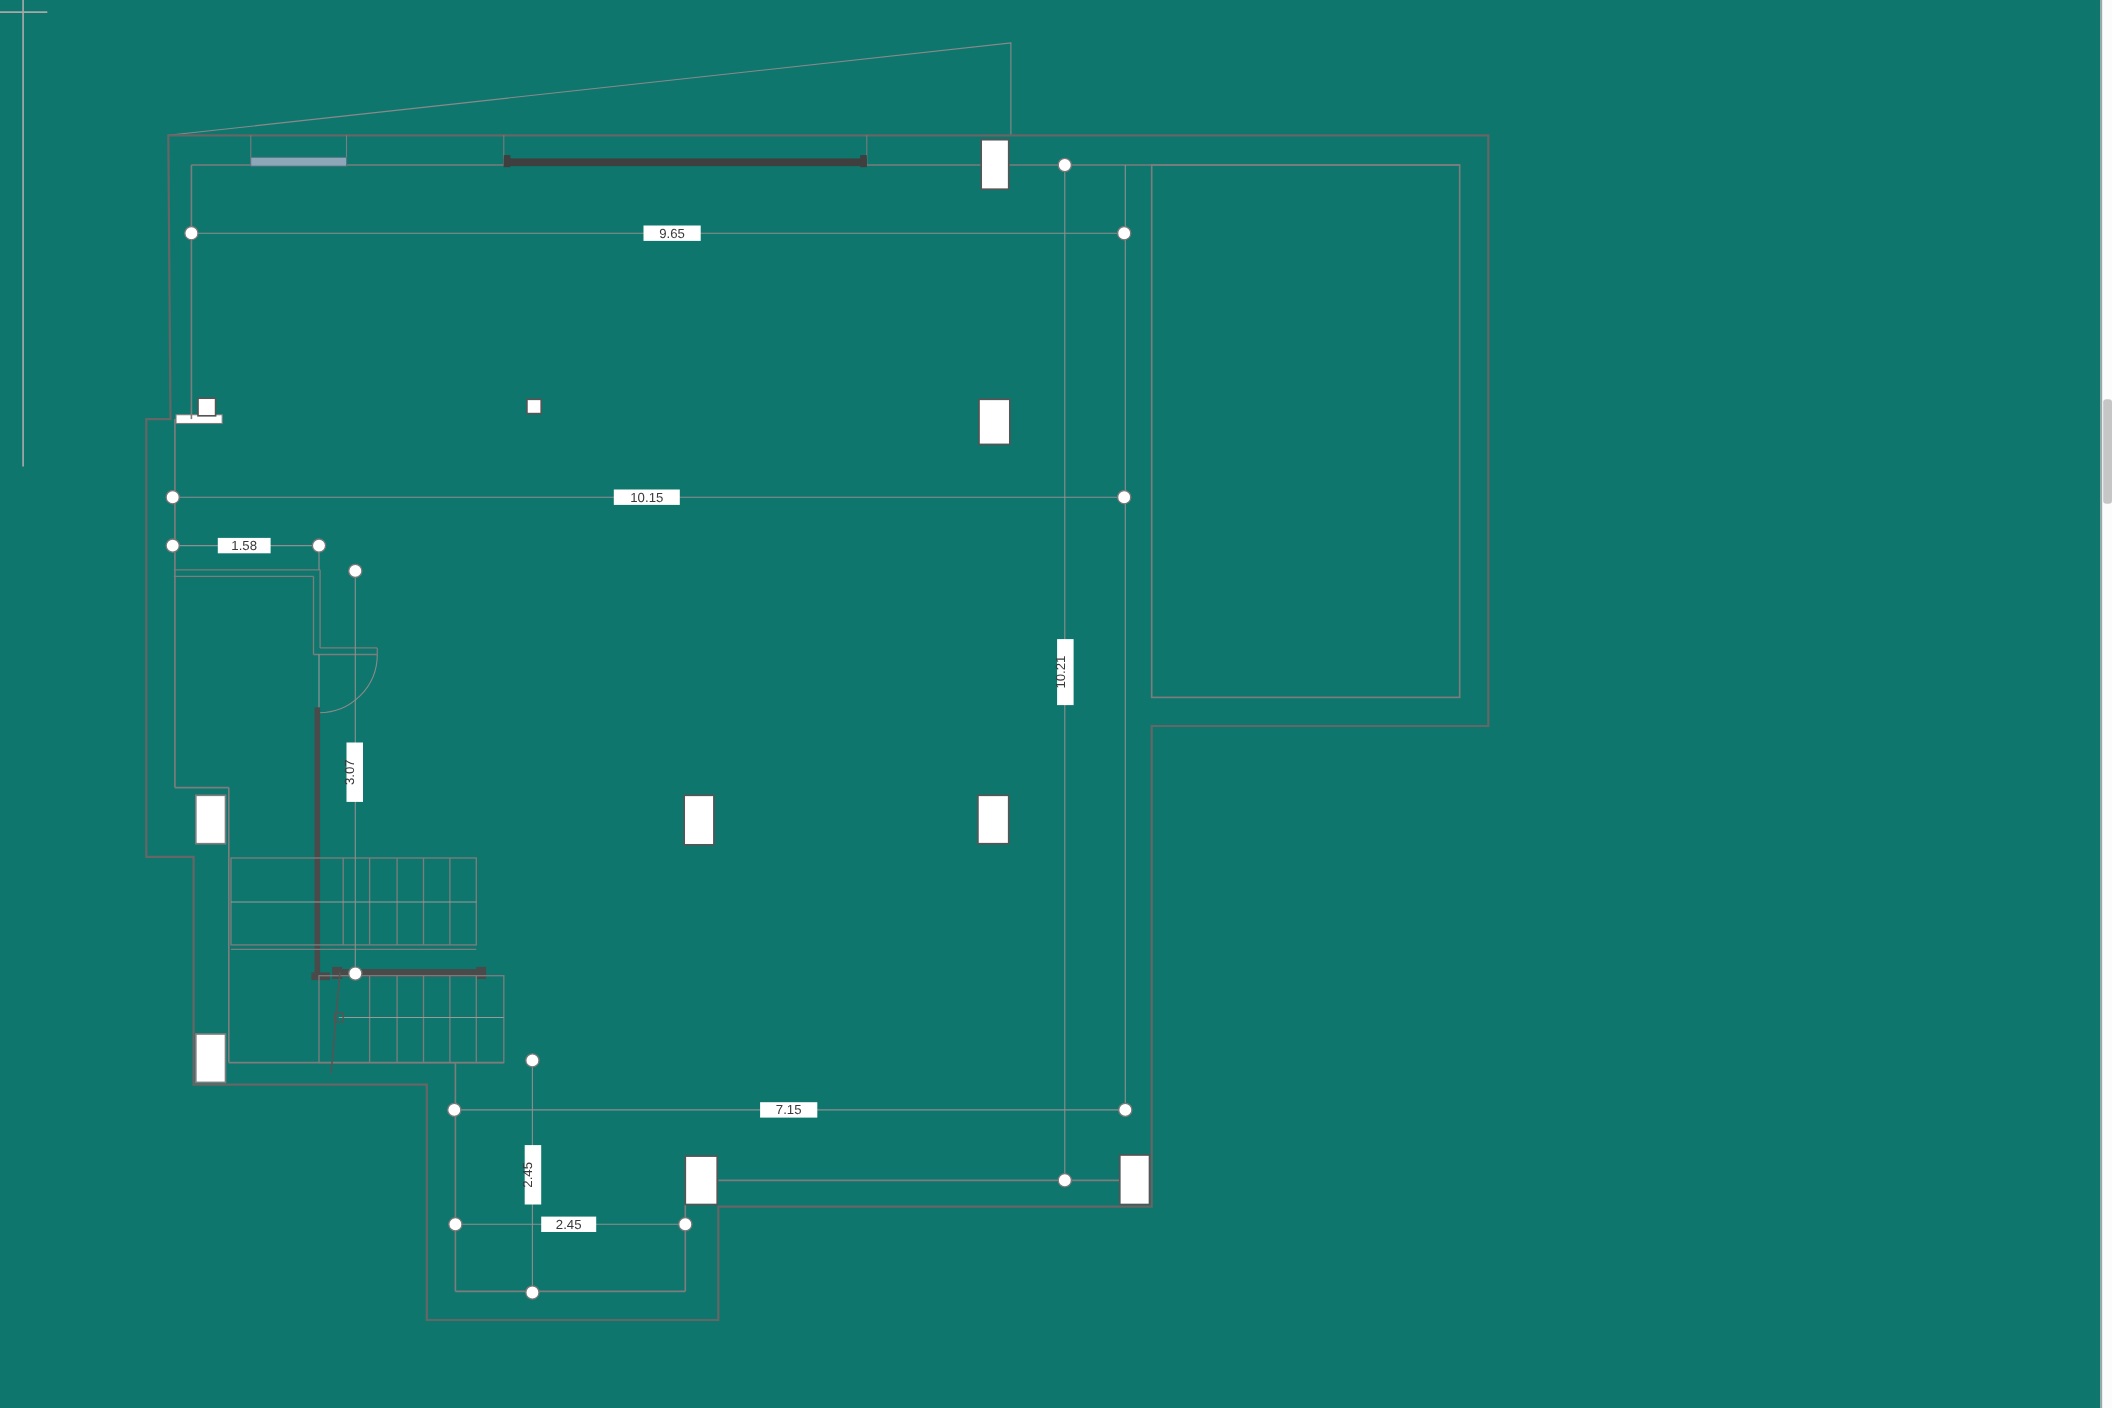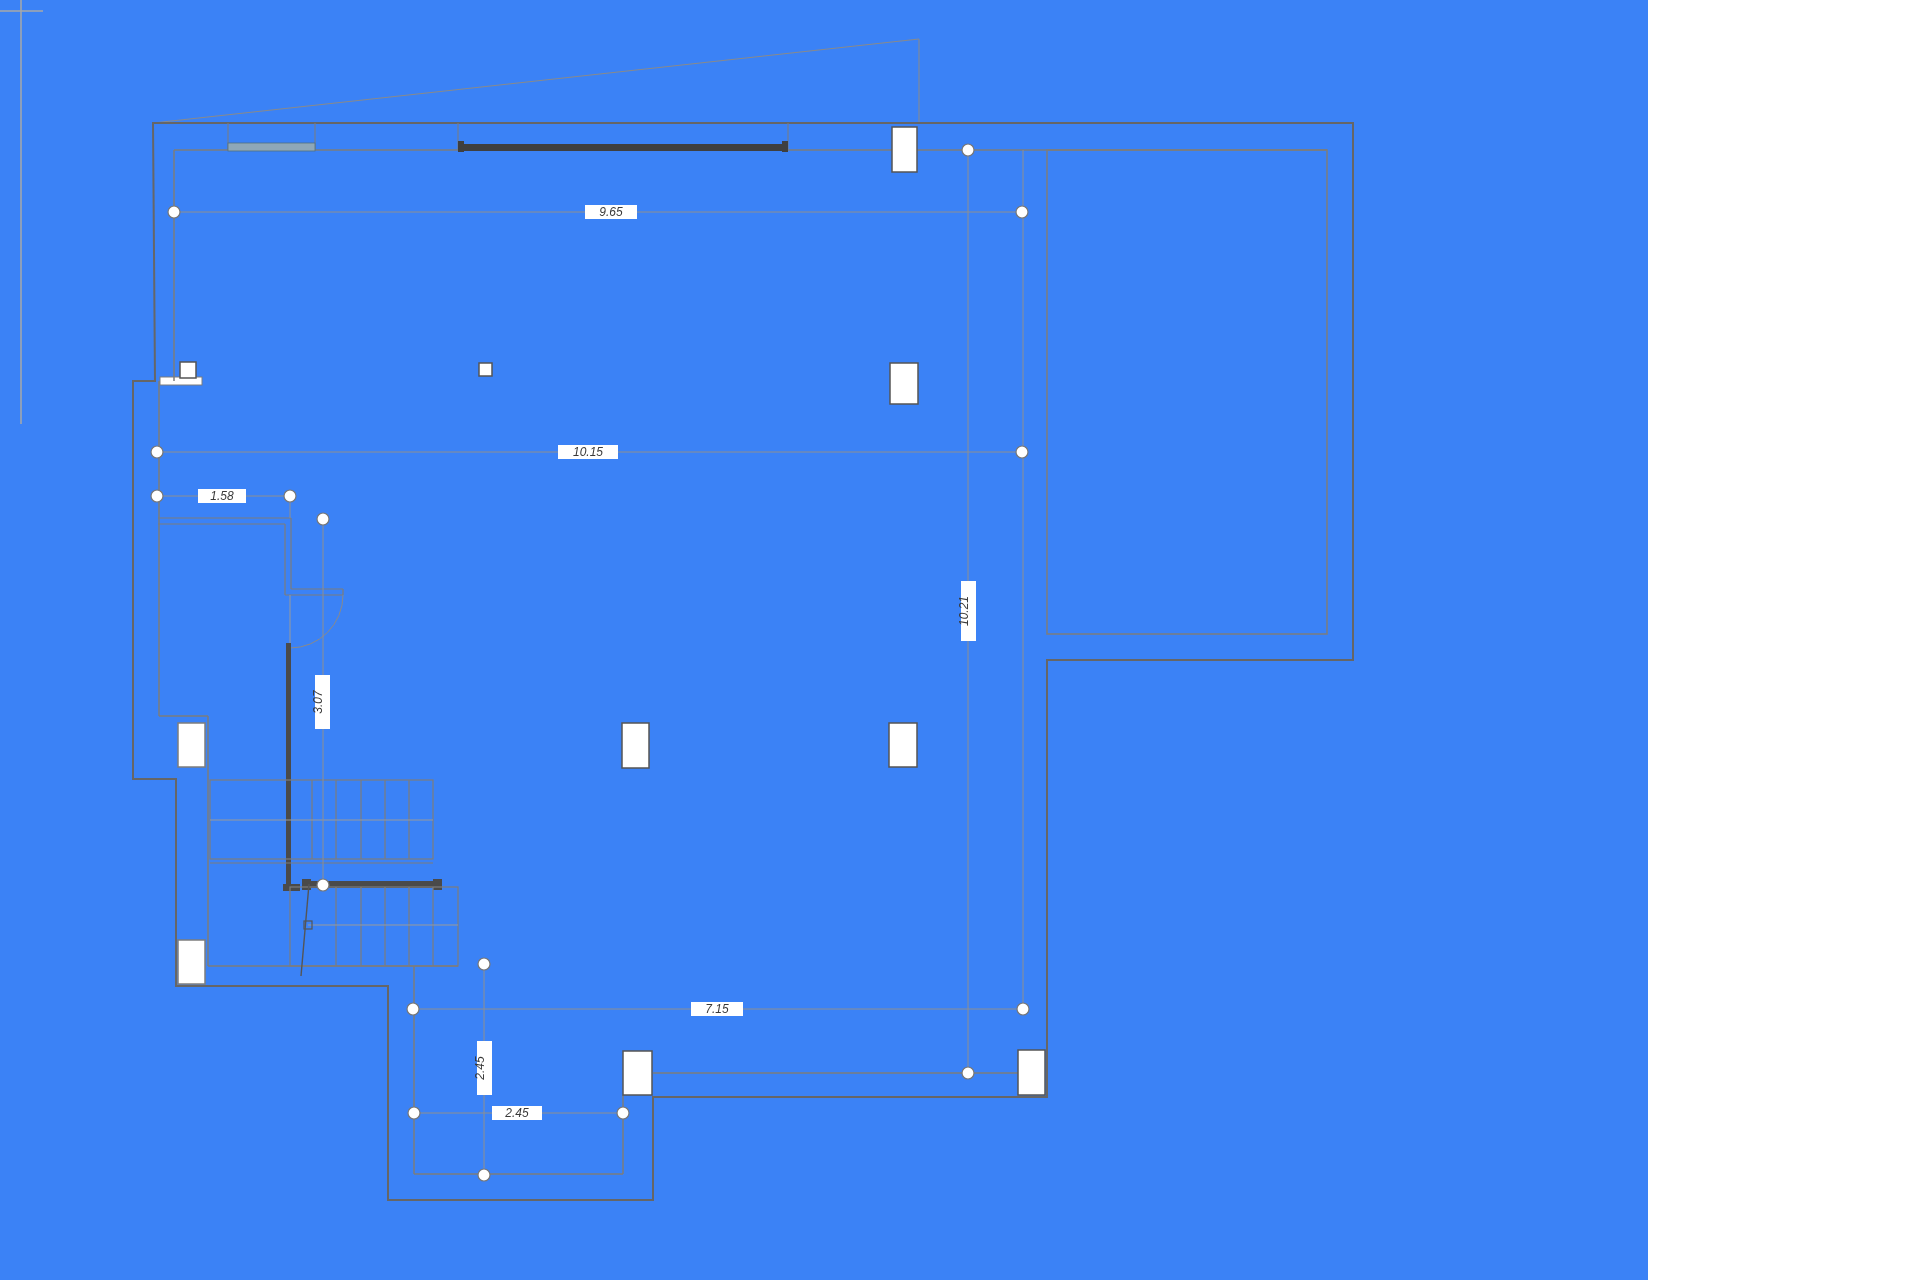--- a/index.html
+++ b/index.html
@@ -1,17 +1,17 @@
 <!DOCTYPE html>
 <html><head>
 <meta charset="utf-8">
 <style>
   html,body{margin:0;padding:0;background:#fff;}
-  #canvas{position:relative;width:1648px;height:1280px;background:#3b82f6;overflow:hidden;
-          font-family:"Liberation Sans",sans-serif;font-style:italic;}
+  #canvas{position:relative;width:1920px;height:1280px;background:#0f766e;overflow:hidden;
+          font-family:"Liberation Sans",sans-serif;}
   svg{position:absolute;left:0;top:0;}
   text{font-family:"Liberation Sans",sans-serif;font-size:12px;}
 </style>
 </head>
 <body>
 
 <div id="canvas">
 <svg width="1920" height="1280" viewBox="0 0 1920 1280">
 
   <g>

